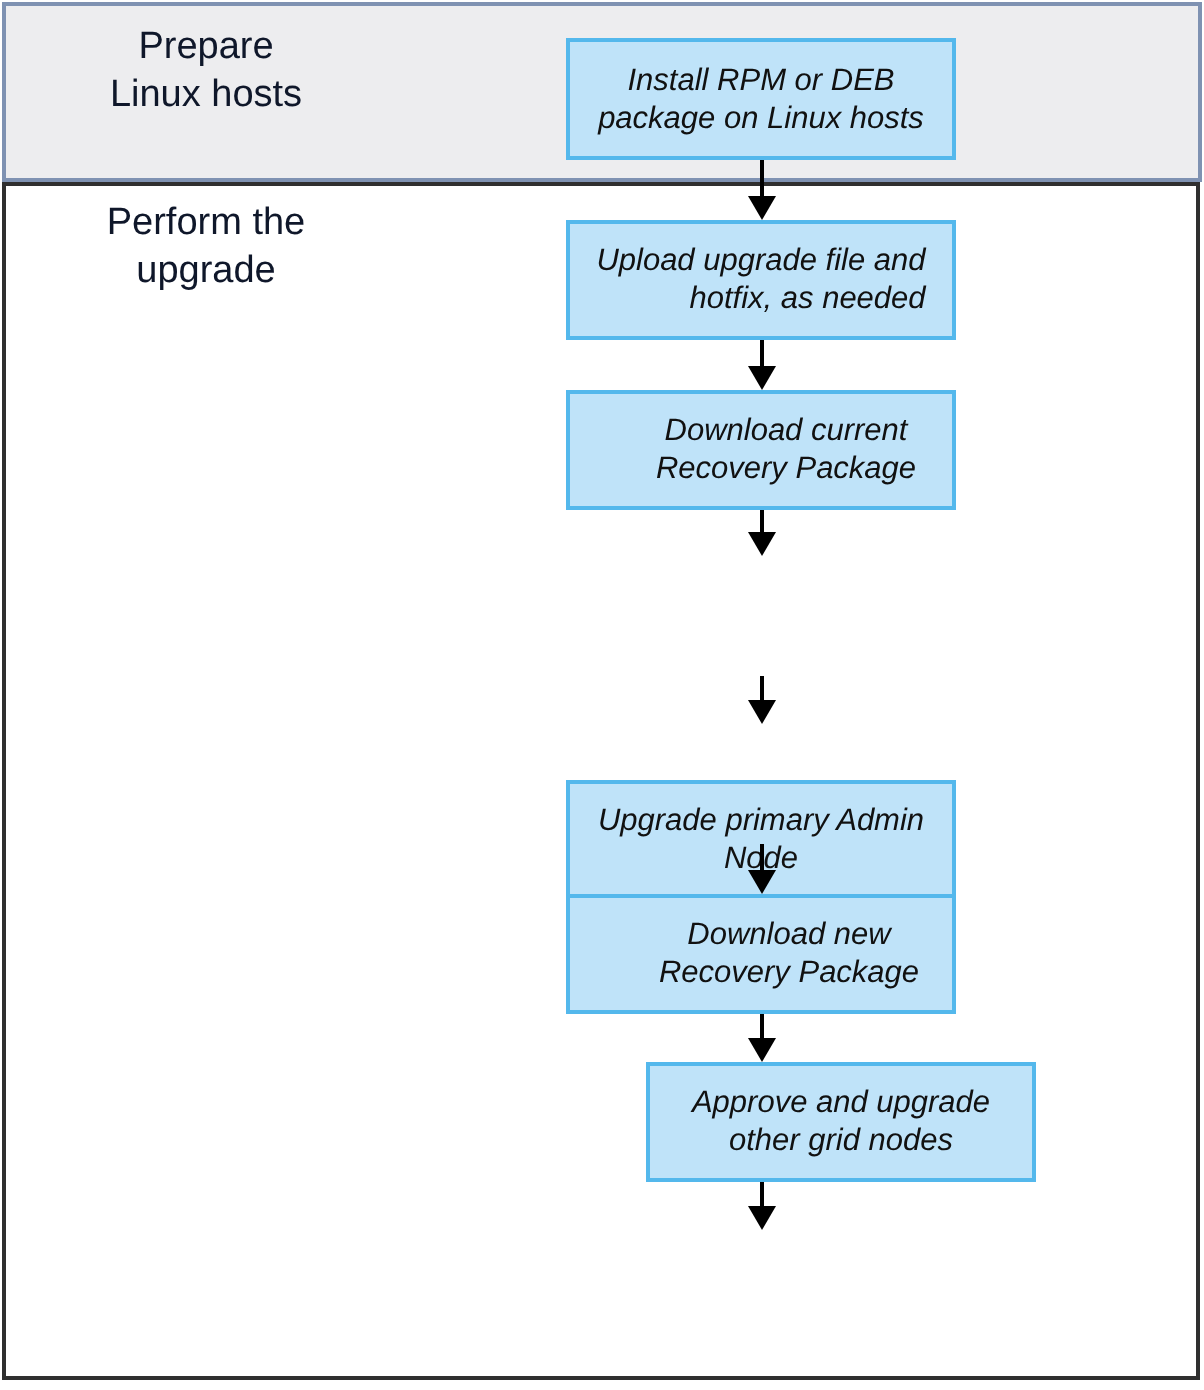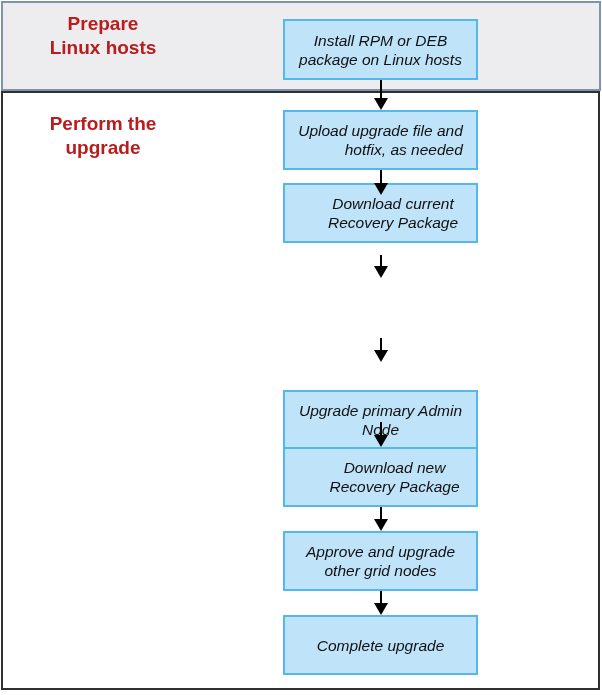--- a/index.html
+++ b/index.html
@@ -27,26 +27,26 @@
     background: #ffffff;
     border: 2px solid #2f2f2f;
   }
   .sec-label {
     position: absolute;
     left: 8px;
     width: 190px;
     text-align: center;
     font-size: 19px;
     line-height: 24px;
-    font-weight: bold;
-    color: #b91c1c;
+    font-weight: normal;
+    color: #0f172a;
     white-space: pre-line;
   }
   .sec-label.l1 { top: 12px; }
-  .sec-label.l2 { top: 112px; }
+  .sec-label.l2 { top: 100px; }
   .flow-box {
     position: absolute;
     left: 283px;
     width: 195px;
     height: 60px;
     box-sizing: border-box;
     background: #bfe3f9;
     border: 2px solid #54b8ec;
     display: flex;
     align-items: center;
@@ -88,29 +88,28 @@
 
   <div class="sec-label l1">Prepare
 Linux hosts</div>
   <div class="sec-label l2">Perform the
 upgrade</div>
 
   <div class="flow-box" style="top:19px;height:61px;">Install RPM or DEB
 package on Linux hosts</div>
   <div class="flow-box" style="top:110px;text-align:right;">Upload upgrade file and
 hotfix, as needed</div>
-  <div class="flow-box" style="top:183px;padding-left:25px;">Download current
+  <div class="flow-box" style="top:195px;padding-left:25px;">Download current
 Recovery Package</div>
   <div class="flow-box" style="top:362px;margin-top:28px;">Upgrade primary Admin
 Node</div>
   <div class="flow-box" style="top:447px;padding-left:28px;">Download new
 Recovery Package</div>
-  <div class="flow-box" style="top:531px;">Approve and upgrade
+  <div class="flow-box" style="top:531px;margin-left:40px;">Approve and upgrade
 other grid nodes</div>
-  <div class="flow-box" style="top:615px;">Complete upgrade</div>
 
   <div class="arrow" style="top:80px;height:30px;">
     <div class="stem"></div>
     <div class="head"></div>
   </div>
   <div class="arrow" style="top:170px;height:25px;">
     <div class="stem"></div>
     <div class="head"></div>
   </div>
   <div class="arrow" style="top:255px;height:23px;">

